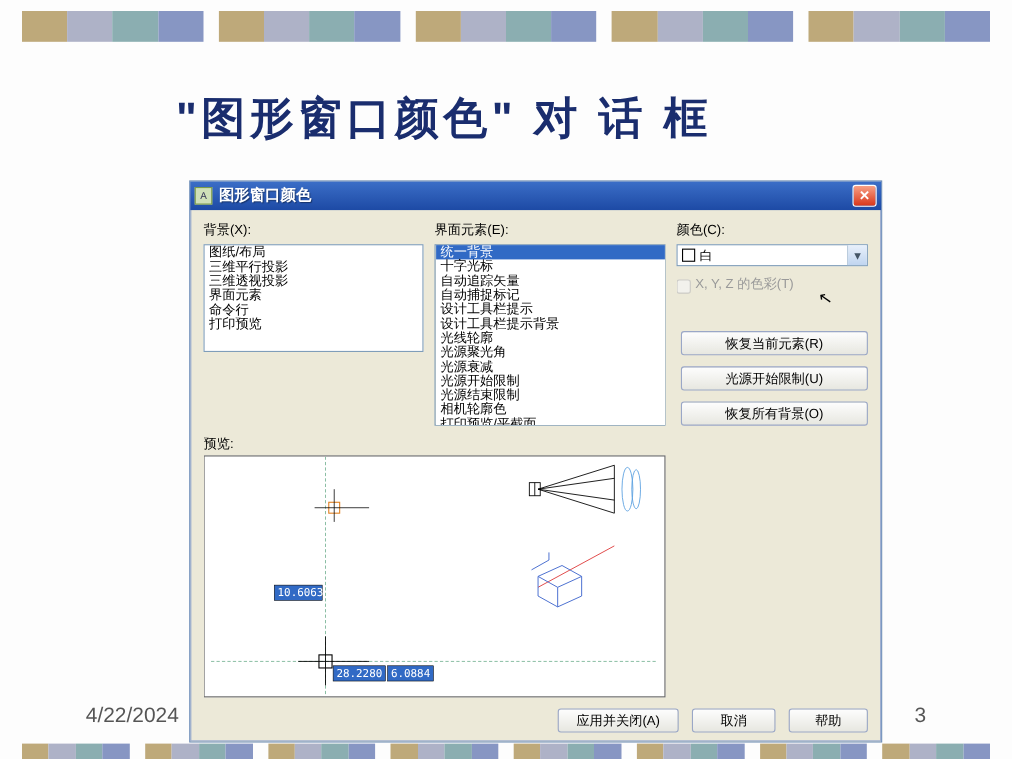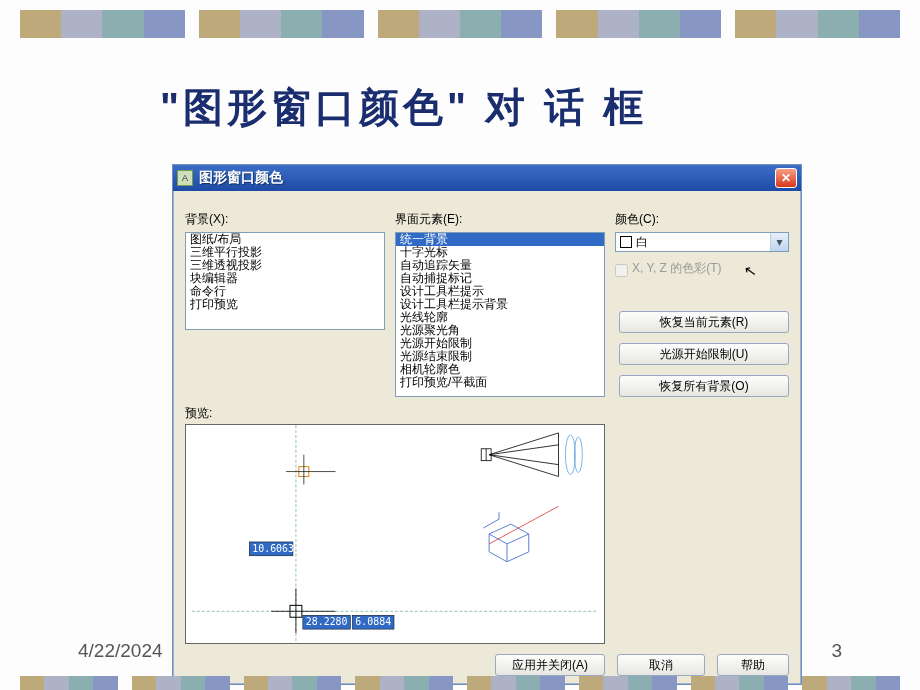--- a/index.html
+++ b/index.html
@@ -84,21 +84,21 @@
     background: linear-gradient(to bottom,#f7a085,#d9361a);
     border: 1px solid #fff;
     border-radius: 3px;
     color: #fff;
     font-weight: bold;
     text-align: center;
     line-height: 18px;
     cursor: pointer;
   }
   .dlg-body {
-    padding: 20px 12px 8px 12px;
+    padding: 10px 12px 8px 12px;
     display: grid;
     grid-template-columns: 200px 210px 1fr;
     column-gap: 10px;
     row-gap: 2px;
     position: relative;
   }
   .col-label { color: #000; margin-bottom: 2px; }
 
   .listbox {
     background: #fff;
@@ -231,34 +231,35 @@
   <div class="dlg-body">
 
     <div class="col-label">背景(X):</div>
     <div class="col-label">界面元素(E):</div>
     <div class="col-label">颜色(C):</div>
 
     <div class="listbox" id="context-list">
         <div class="item">图纸/布局</div>
         <div class="item">三维平行投影</div>
         <div class="item">三维透视投影</div>
-        <div class="item">块编辑器</div>
+        <div class="item">界面元素</div>
         <div class="item">命令行</div>
         <div class="item">打印预览</div>
       </div>
 
     <div class="listbox tall" id="element-list" style="grid-row: span 2">
         <div class="item sel">统一背景</div>
         <div class="item">十字光标</div>
         <div class="item">自动追踪矢量</div>
         <div class="item">自动捕捉标记</div>
         <div class="item">设计工具栏提示</div>
         <div class="item">设计工具栏提示背景</div>
         <div class="item">光线轮廓</div>
         <div class="item">光源聚光角</div>
+        <div class="item">光源衰减</div>
         <div class="item">光源开始限制</div>
         <div class="item">光源结束限制</div>
         <div class="item">相机轮廓色</div>
         <div class="item">打印预览/平截面</div>
       </div>
 
     <div class="right-col" style="grid-row: span 2">
       <div class="combo">
         <span class="swatch"></span>
         <span class="txt">白</span>
@@ -320,21 +321,21 @@
         <text class="dim-txt" x="115" y="202">28.2280</text>
         <rect class="dim-box" x="162" y="192" width="42" height="14"></rect>
         <text class="dim-txt" x="165" y="202">6.0884</text>
       </svg>
     </div>
 
     <div></div>
 
     <div class="bottom-row">
       <div class="wbtn">应用并关闭(A)</div>
-      <div class="wbtn" style="width:88px">取消</div>
+      <div class="wbtn" style="width:76px">取消</div>
       <div class="wbtn" style="width:72px">帮助</div>
     </div>
 
     <span class="cursor-icon">↖</span>
   </div>
 </div>
 
 <div class="footer-date">4/22/2024</div>
 <div class="footer-page">3</div>
 

